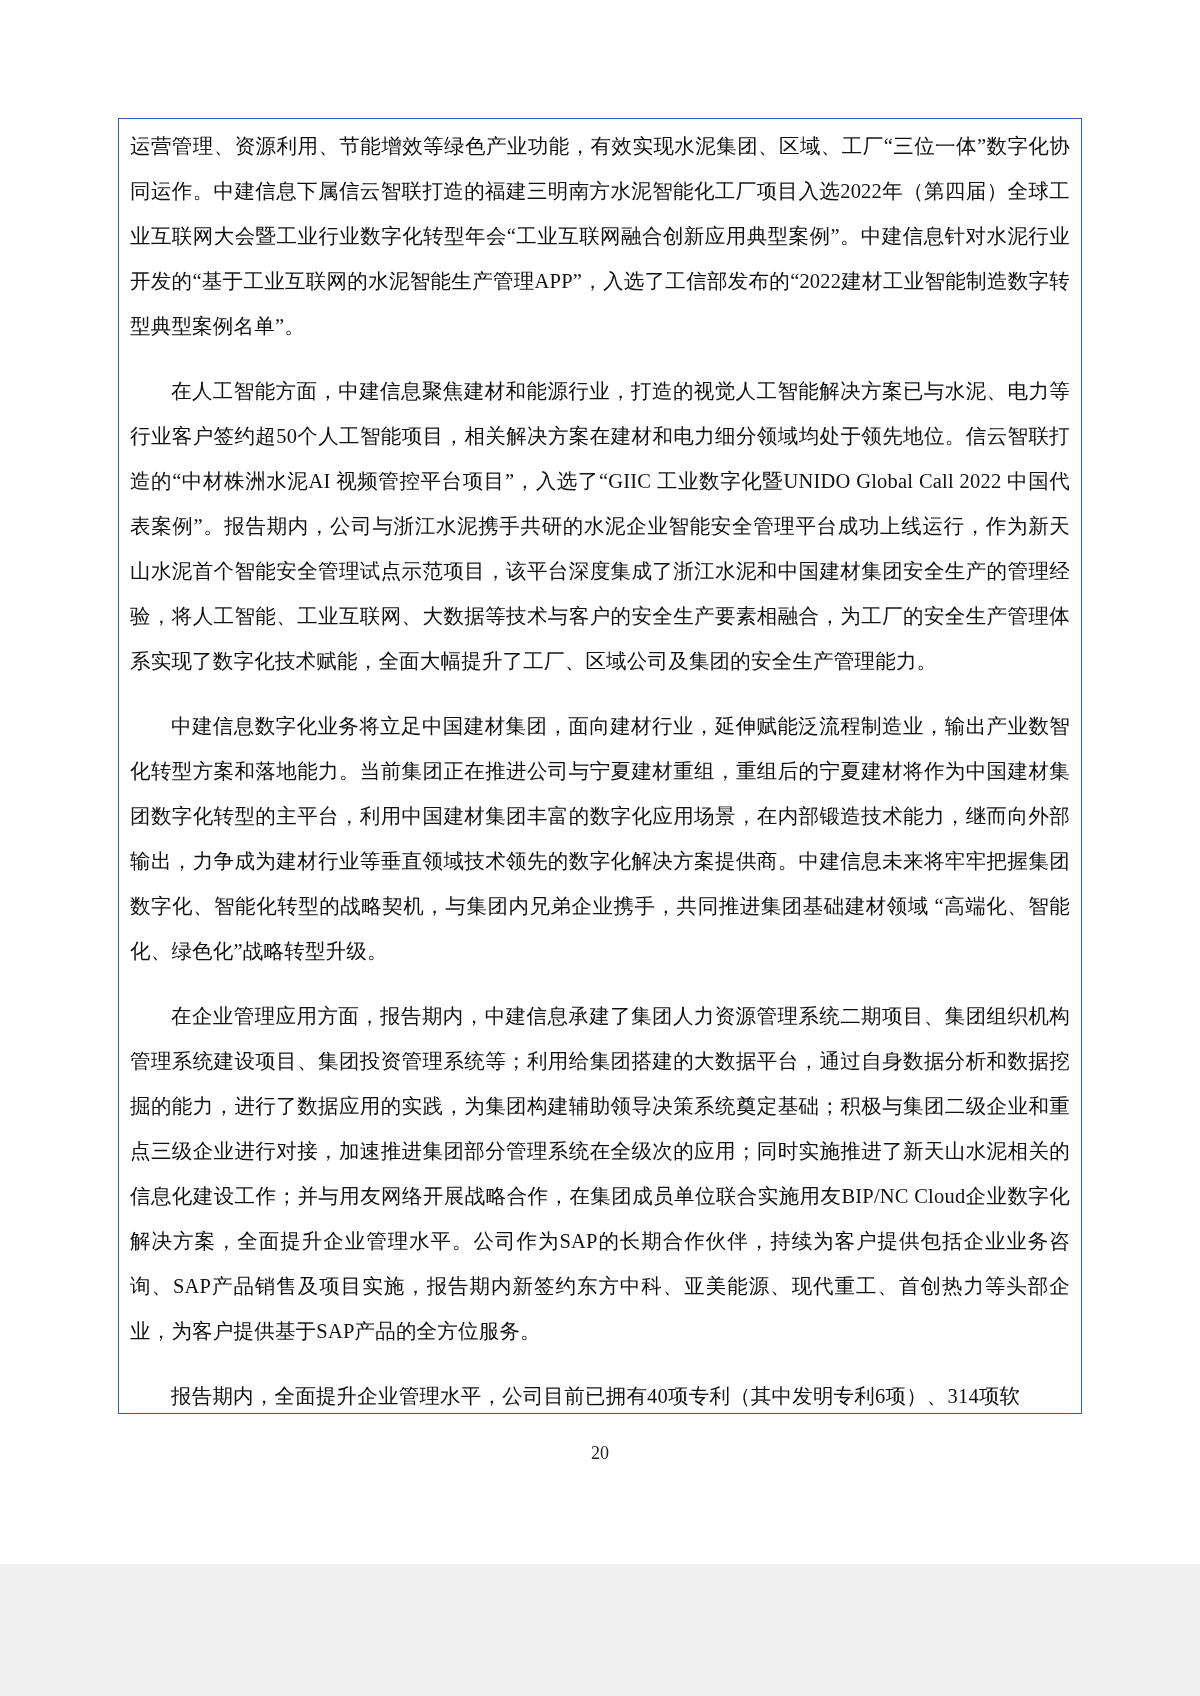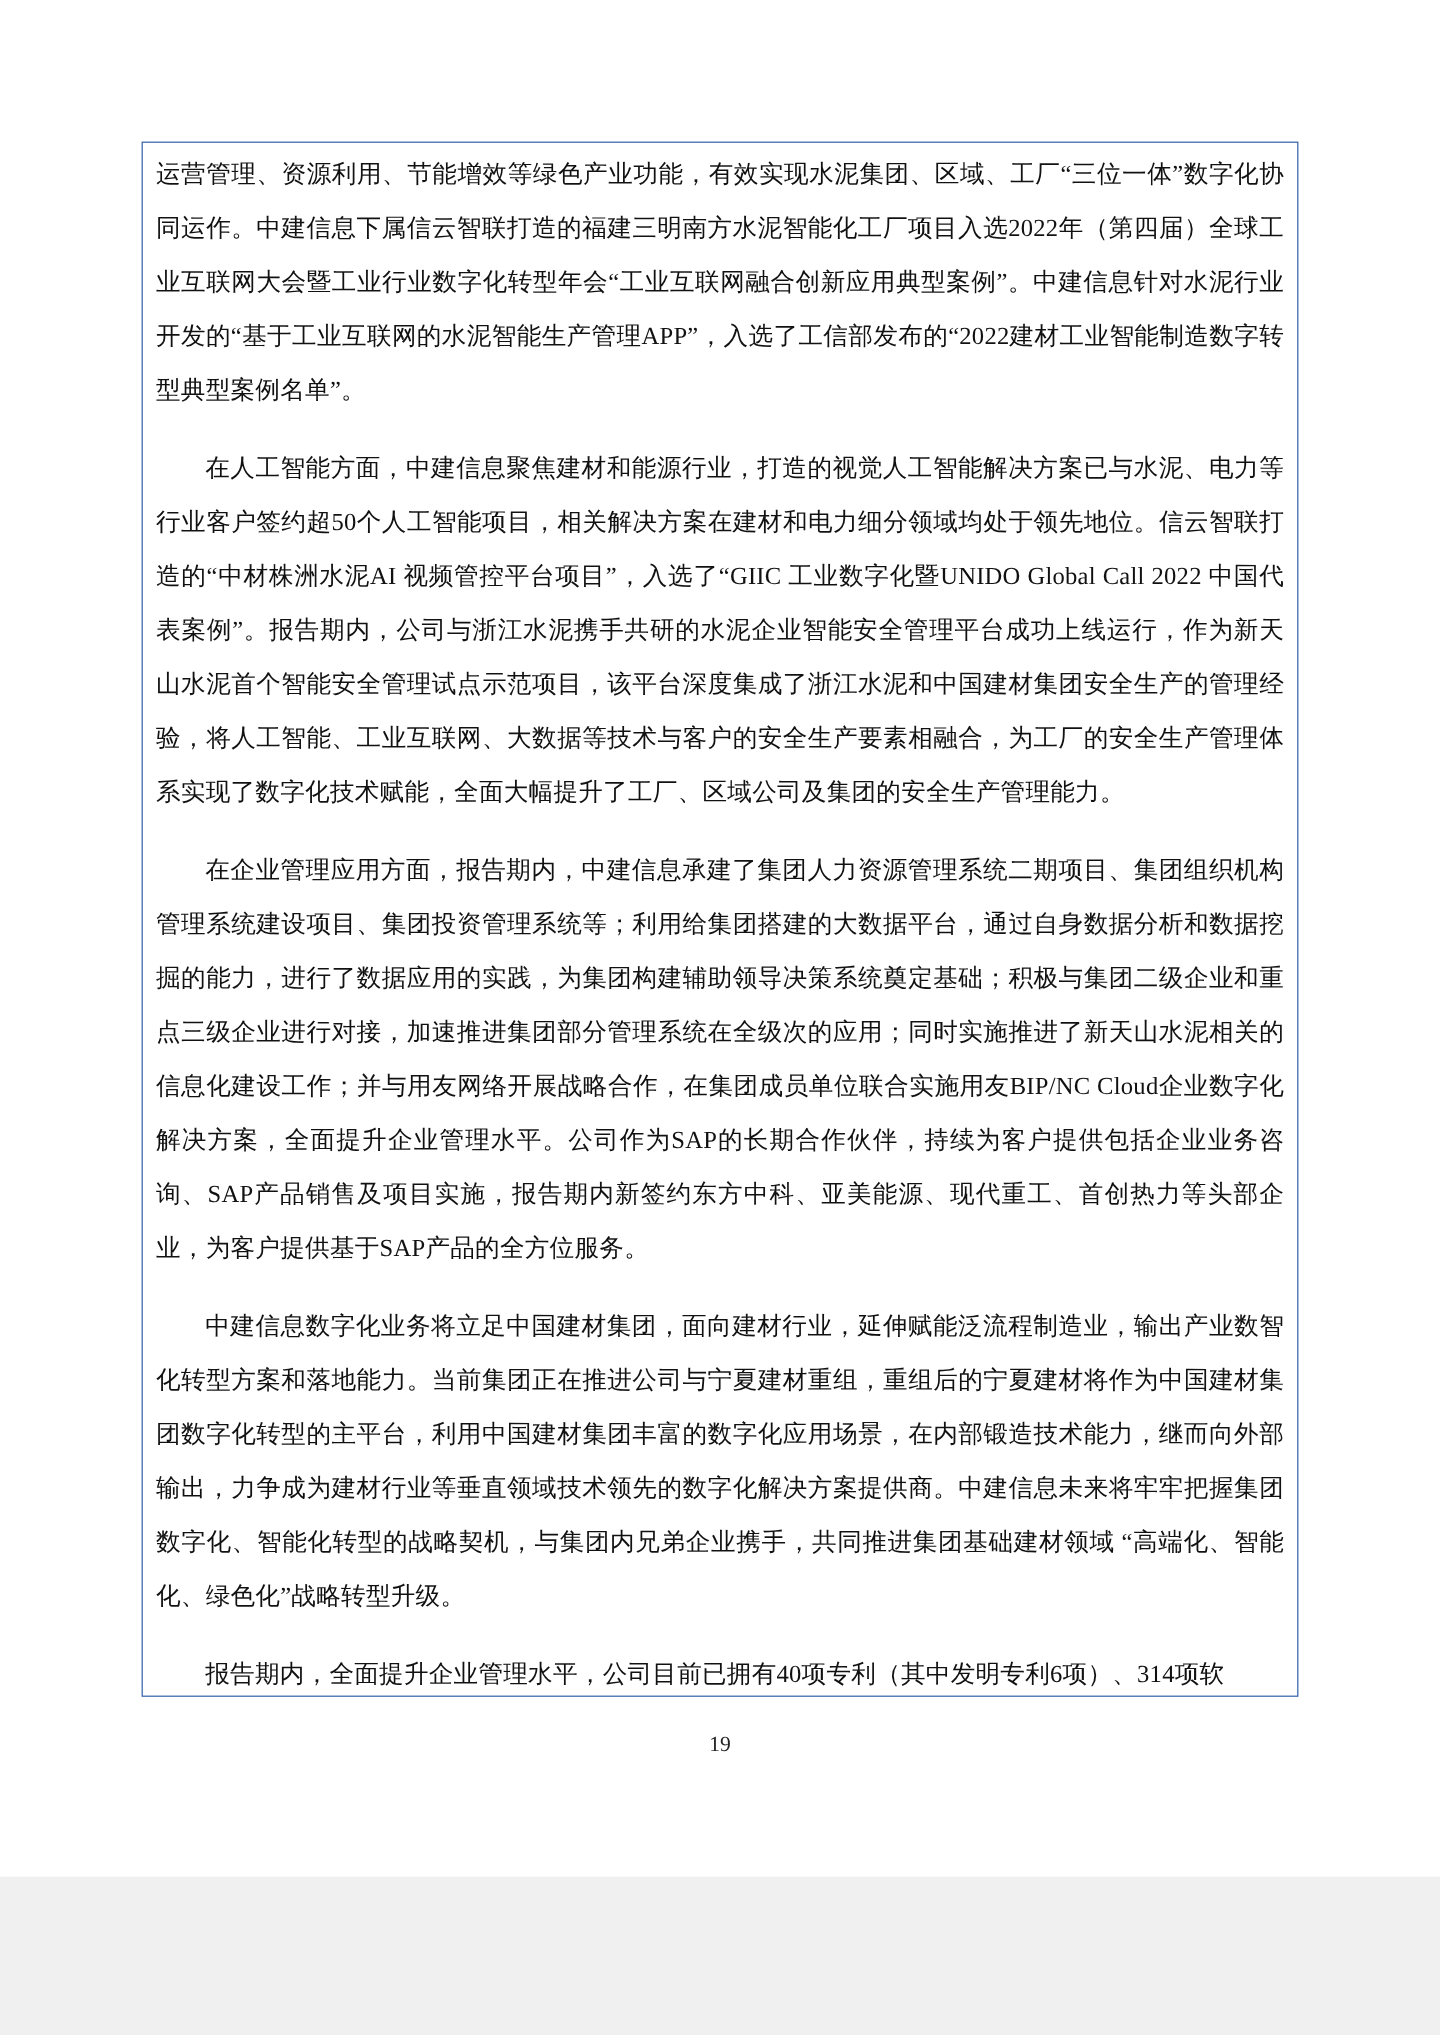--- a/index.html
+++ b/index.html
@@ -63,20 +63,20 @@
 </head>
 <body>
 
 <div class="page">
 
   <div class="content-frame"></div>
 
   <div class="body-text">
     <p class="para">运营管理、资源利用、节能增效等绿色产业功能，有效实现水泥集团、区域、工厂“三位一体”数字化协同运作。中建信息下属信云智联打造的福建三明南方水泥智能化工厂项目入选2022年（第四届）全球工业互联网大会暨工业行业数字化转型年会“工业互联网融合创新应用典型案例”。中建信息针对水泥行业开发的“基于工业互联网的水泥智能生产管理APP”，入选了工信部发布的“2022建材工业智能制造数字转型典型案例名单”。</p>
     <p class="para indent">在人工智能方面，中建信息聚焦建材和能源行业，打造的视觉人工智能解决方案已与水泥、电力等行业客户签约超50个人工智能项目，相关解决方案在建材和电力细分领域均处于领先地位。信云智联打造的“中材株洲水泥AI 视频管控平台项目”，入选了“GIIC 工业数字化暨UNIDO Global Call 2022 中国代表案例”。报告期内，公司与浙江水泥携手共研的水泥企业智能安全管理平台成功上线运行，作为新天山水泥首个智能安全管理试点示范项目，该平台深度集成了浙江水泥和中国建材集团安全生产的管理经验，将人工智能、工业互联网、大数据等技术与客户的安全生产要素相融合，为工厂的安全生产管理体系实现了数字化技术赋能，全面大幅提升了工厂、区域公司及集团的安全生产管理能力。</p>
+    <p class="para indent">中建信息数字化业务将立足中国建材集团，面向建材行业，延伸赋能泛流程制造业，输出产业数智化转型方案和落地能力。当前集团正在推进公司与宁夏建材重组，重组后的宁夏建材将作为中国建材集团数字化转型的主平台，利用中国建材集团丰富的数字化应用场景，在内部锻造技术能力，继而向外部输出，力争成为建材行业等垂直领域技术领先的数字化解决方案提供商。中建信息未来将牢牢把握集团数字化、智能化转型的战略契机，与集团内兄弟企业携手，共同推进集团基础建材领域 “高端化、智能化、绿色化”战略转型升级。</p>
     <p class="para indent">在企业管理应用方面，报告期内，中建信息承建了集团人力资源管理系统二期项目、集团组织机构管理系统建设项目、集团投资管理系统等；利用给集团搭建的大数据平台，通过自身数据分析和数据挖掘的能力，进行了数据应用的实践，为集团构建辅助领导决策系统奠定基础；积极与集团二级企业和重点三级企业进行对接，加速推进集团部分管理系统在全级次的应用；同时实施推进了新天山水泥相关的信息化建设工作；并与用友网络开展战略合作，在集团成员单位联合实施用友BIP/NC Cloud企业数字化解决方案，全面提升企业管理水平。公司作为SAP的长期合作伙伴，持续为客户提供包括企业业务咨询、SAP产品销售及项目实施，报告期内新签约东方中科、亚美能源、现代重工、首创热力等头部企业，为客户提供基于SAP产品的全方位服务。</p>
-    <p class="para indent">中建信息数字化业务将立足中国建材集团，面向建材行业，延伸赋能泛流程制造业，输出产业数智化转型方案和落地能力。当前集团正在推进公司与宁夏建材重组，重组后的宁夏建材将作为中国建材集团数字化转型的主平台，利用中国建材集团丰富的数字化应用场景，在内部锻造技术能力，继而向外部输出，力争成为建材行业等垂直领域技术领先的数字化解决方案提供商。中建信息未来将牢牢把握集团数字化、智能化转型的战略契机，与集团内兄弟企业携手，共同推进集团基础建材领域 “高端化、智能化、绿色化”战略转型升级。</p>
     <p class="para indent">报告期内，全面提升企业管理水平，公司目前已拥有40项专利（其中发明专利6项）、314项软</p>
   </div>
 
-  <div class="page-number">19</div>
+  <div class="page-number">20</div>
 
 </div>
 
 </body></html>

